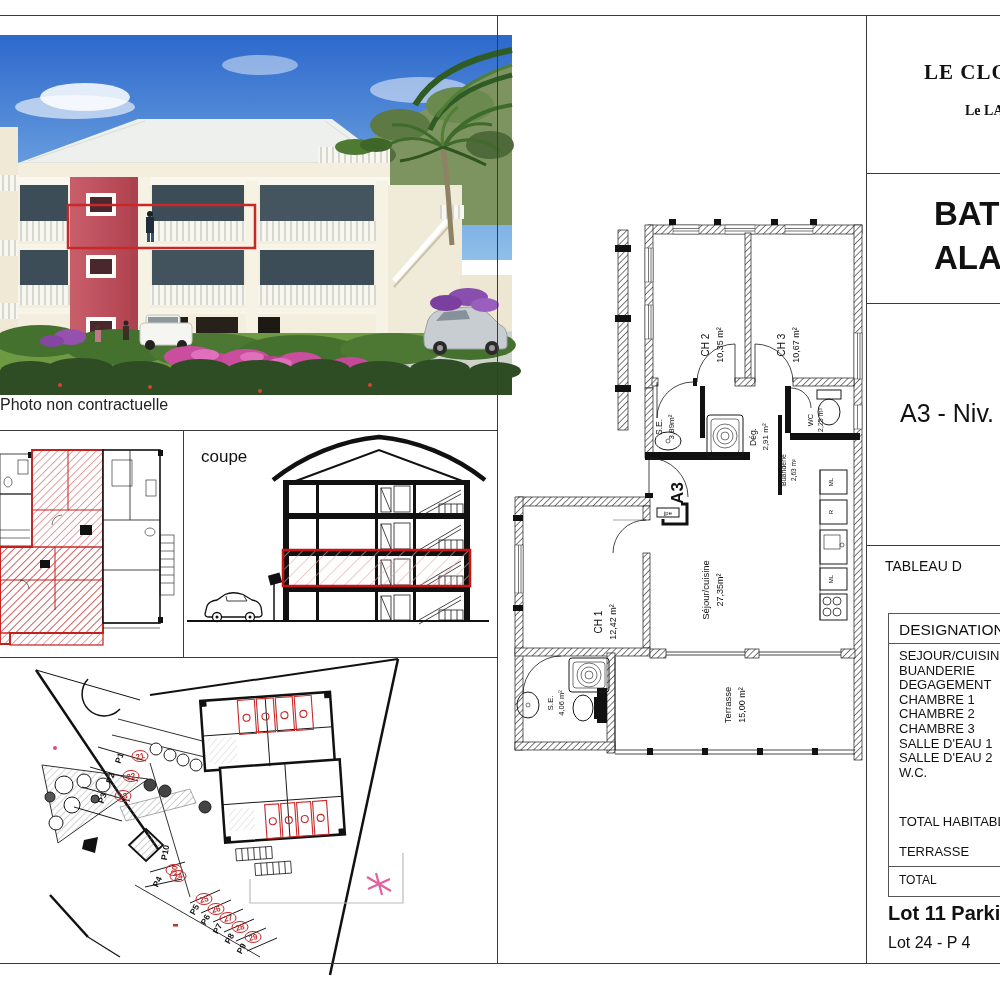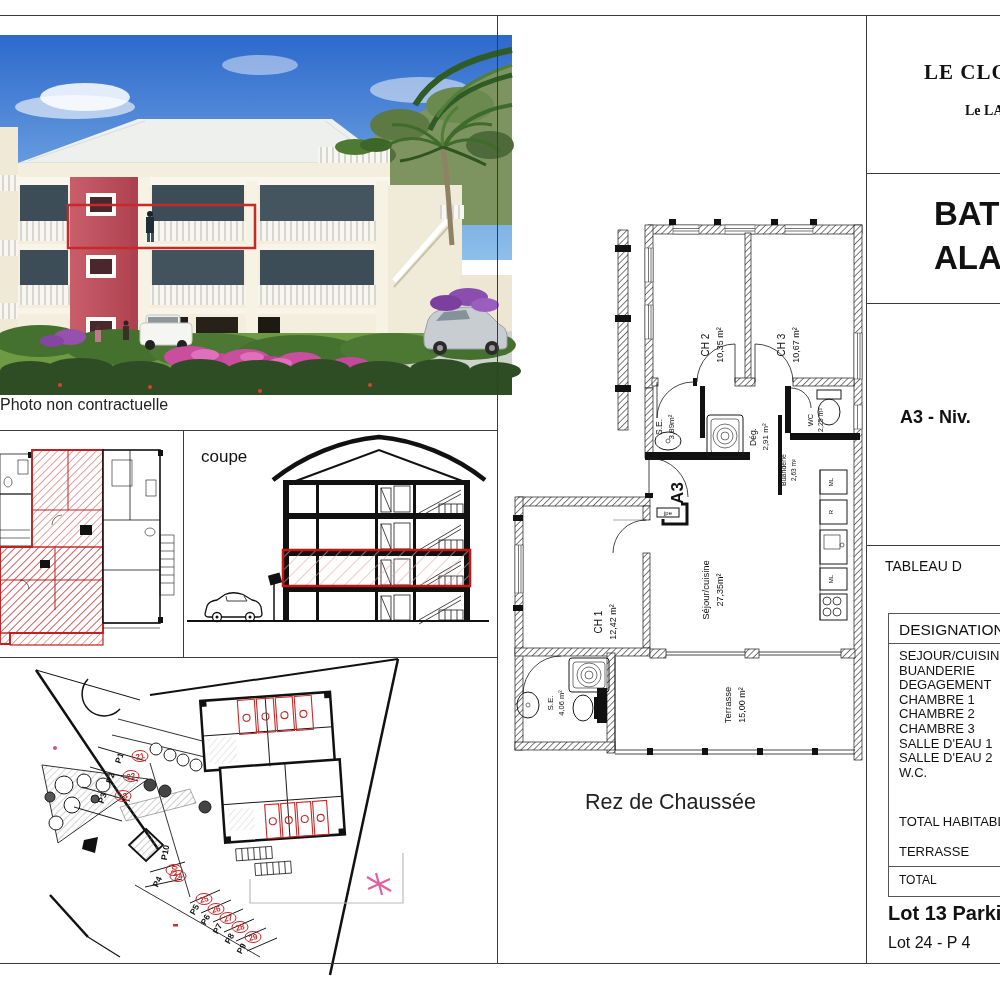--- a/index.html
+++ b/index.html
@@ -644,28 +644,27 @@
     <text x="234" y="530" font-size="9.5" text-anchor="middle" transform="rotate(-90 234 530)">Terrasse</text>
     <text x="248" y="530" font-size="9" text-anchor="middle" transform="rotate(-90 248 530)">15,00 m²</text>
   </g>
   <g>
     <text x="186" y="318" font-size="17" font-weight="bold" text-anchor="middle" transform="rotate(-90 186 318)">A3</text>
     <path d="M184 329 L190 329 L190 349 L166 349 L166 344" fill="none" stroke="#111" stroke-width="3"></path>
     <rect x="160" y="333" width="22" height="9" fill="#fff" stroke="#111" stroke-width="1"></rect>
     <text x="171" y="340" font-size="6" text-anchor="middle">jpe</text>
   </g>
 </svg>
-<div class="caption" style="left:585px;top:790px;width:290px;font-size:21.5px">Rez de Chaussée</div>
 
 <div id="titleblock">
   <div class="t serifT" style="left:58px;top:45px;font-size:21px;letter-spacing:1px">LE CLOS</div>
   <div class="t serifT" style="left:99px;top:88px;font-size:14px">Le LA</div>
   <div class="t" style="left:68px;top:180px;font-size:33px;font-weight:bold">BATI</div>
   <div class="t" style="left:68px;top:224px;font-size:33px;font-weight:bold">ALAM</div>
-  <div class="t" style="left:34px;top:392px;font-size:18px;font-weight:bold">A3 - Niv.</div>
+  <div class="t" style="left:34px;top:384px;font-size:25px;font-weight:normal">A3 - Niv.</div>
   <div class="t" style="left:19px;top:543px;font-size:14px">TABLEAU D</div>
 
   <div id="surface-box">
     <div class="row" style="top:7px;font-size:15.5px">DESIGNATION</div>
     <div style="position:absolute;left:0;top:29px;width:100%;height:1px;background:#555"></div>
     <div id="room-list" class="row" style="top:35px;line-height:14.6px;font-size:13px">
       <div>SEJOUR/CUISINE</div>
       <div>BUANDERIE</div>
       <div>DEGAGEMENT</div>
       <div>CHAMBRE 1</div>
@@ -674,21 +673,21 @@
       <div>SALLE D'EAU 1</div>
       <div>SALLE D'EAU 2</div>
       <div>W.C.</div>
     </div>
     <div class="row" style="top:200px;font-size:13px">TOTAL HABITABLE</div>
     <div class="row" style="top:230px;font-size:13px">TERRASSE</div>
     <div style="position:absolute;left:0;top:252px;width:100%;height:1px;background:#555"></div>
     <div class="row" style="top:259px;font-size:12px">TOTAL</div>
   </div>
 
-  <div class="t" style="left:22px;top:887px;font-size:20px;font-weight:bold">Lot 13 Parki</div>
+  <div class="t" style="left:22px;top:887px;font-size:20px;font-weight:bold">Lot 11 Parki</div>
   <div class="t" style="left:22px;top:919px;font-size:16px;font-weight:normal">Lot 24 - P 4</div>
 </div>
 
 <div class="hline" style="left:0;top:15px;width:1000px"></div>
 <div class="hline" style="left:0;top:963px;width:1000px"></div>
 <div class="vline" style="left:497px;top:15px;height:948px"></div>
 <div class="vline" style="left:866px;top:15px;height:948px"></div>
 <div class="hline" style="left:0;top:430px;width:497px"></div>
 <div class="hline" style="left:0;top:657px;width:497px"></div>
 <div class="vline" style="left:183px;top:430px;height:227px"></div>

